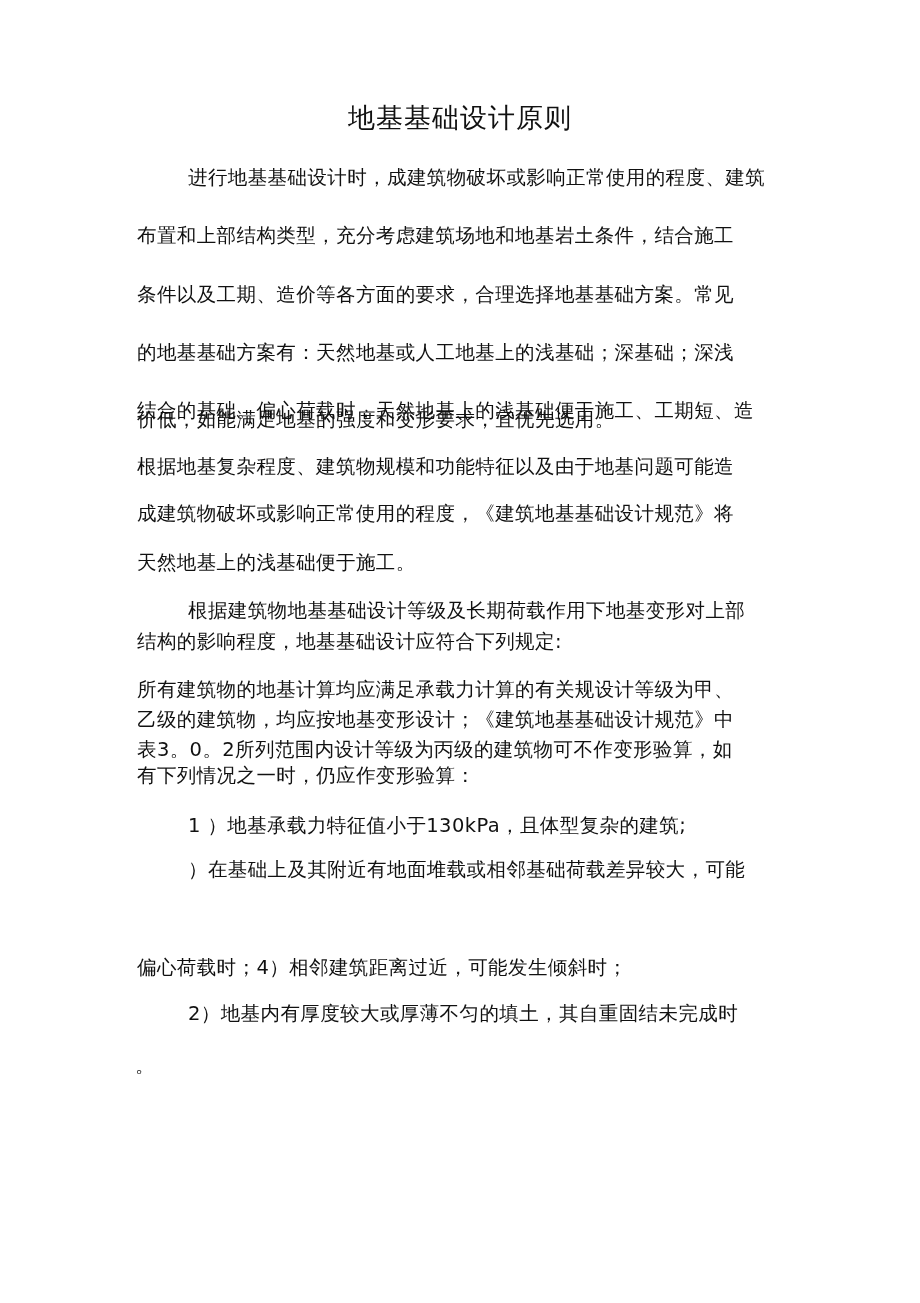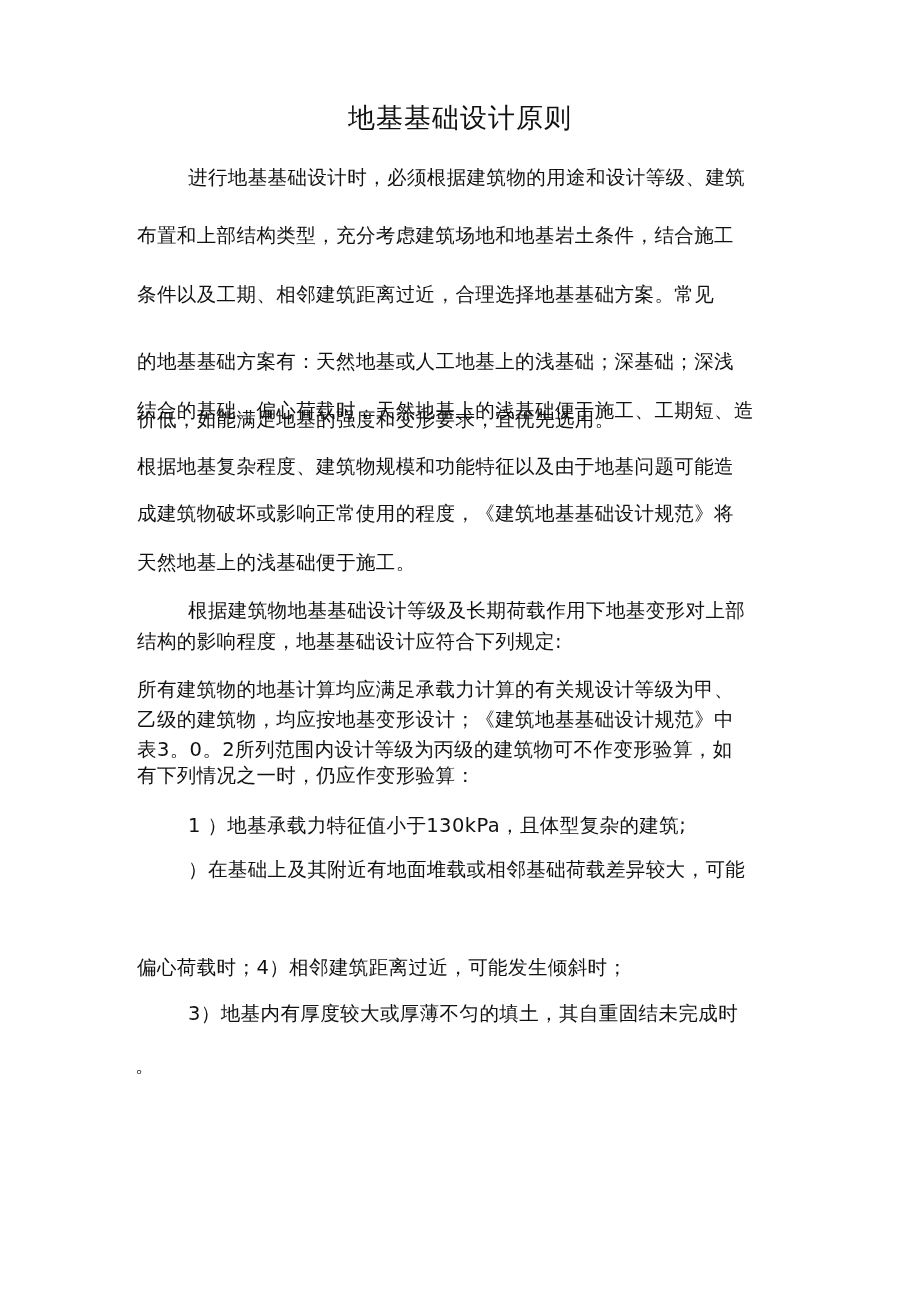--- a/index.html
+++ b/index.html
@@ -12,37 +12,37 @@
           line-height: 28px; letter-spacing: 0.4px; }
   .indent { left: 188px; }
   .dot { left: 135px; }
 </style>
 </head>
 <body>
 
 <div class="page">
   <div class="title">地基基础设计原则</div>
 
-  <div class="line indent" style="top:164px">进行地基基础设计时，必须根据建筑物的用途和设计等级、建筑</div>
+  <div class="line indent" style="top:164px">进行地基基础设计时，成建筑物破坏或影响正常使用的程度、建筑</div>
   <div class="line" style="top:222px">布置和上部结构类型，充分考虑建筑场地和地基岩土条件，结合施工</div>
-  <div class="line" style="top:281px">条件以及工期、相邻建筑距离过近，合理选择地基基础方案。常见</div>
-  <div class="line" style="top:348px">的地基基础方案有：天然地基或人工地基上的浅基础；深基础；深浅</div>
+  <div class="line" style="top:281px">条件以及工期、造价等各方面的要求，合理选择地基基础方案。常见</div>
+  <div class="line" style="top:339px">的地基基础方案有：天然地基或人工地基上的浅基础；深基础；深浅</div>
   <div class="line" style="top:397px">结合的基础。偏心荷载时，天然地基上的浅基础便于施工、工期短、造</div>
   <div class="line" style="top:401px; top:406px">价低，如能满足地基的强度和变形要求，宜优先选用。</div>
 
   <div class="line" style="top:500px">成建筑物破坏或影响正常使用的程度，《建筑地基基础设计规范》将</div>
   <div class="line" style="top:453px">根据地基复杂程度、建筑物规模和功能特征以及由于地基问题可能造</div>
   <div class="line" style="top:549px">天然地基上的浅基础便于施工。</div>
 
   <div class="line indent" style="top:597px">根据建筑物地基基础设计等级及长期荷载作用下地基变形对上部</div>
   <div class="line" style="top:628px">结构的影响程度，地基基础设计应符合下列规定:</div>
   <div class="line" style="top:676px">所有建筑物的地基计算均应满足承载力计算的有关规设计等级为甲、</div>
   <div class="line" style="top:706px">乙级的建筑物，均应按地基变形设计；《建筑地基基础设计规范》中</div>
   <div class="line" style="top:736px">表3。0。2所列范围内设计等级为丙级的建筑物可不作变形验算，如</div>
   <div class="line" style="top:762px">有下列情况之一时，仍应作变形验算：</div>
 
   <div class="line indent" style="top:812px">1 ）地基承载力特征值小于130kPa，且体型复杂的建筑;</div>
   <div class="line indent" style="top:856px">）在基础上及其附近有地面堆载或相邻基础荷载差异较大，可能</div>
   <div class="line" style="top:954px">偏心荷载时；4）相邻建筑距离过近，可能发生倾斜时；</div>
-  <div class="line indent" style="top:1000px">3）地基内有厚度较大或厚薄不匀的填土，其自重固结未完成时</div>
+  <div class="line indent" style="top:1000px">2）地基内有厚度较大或厚薄不匀的填土，其自重固结未完成时</div>
   <div class="line dot" style="top:1052px">。</div>
 
 </div>
 
 </body></html>

